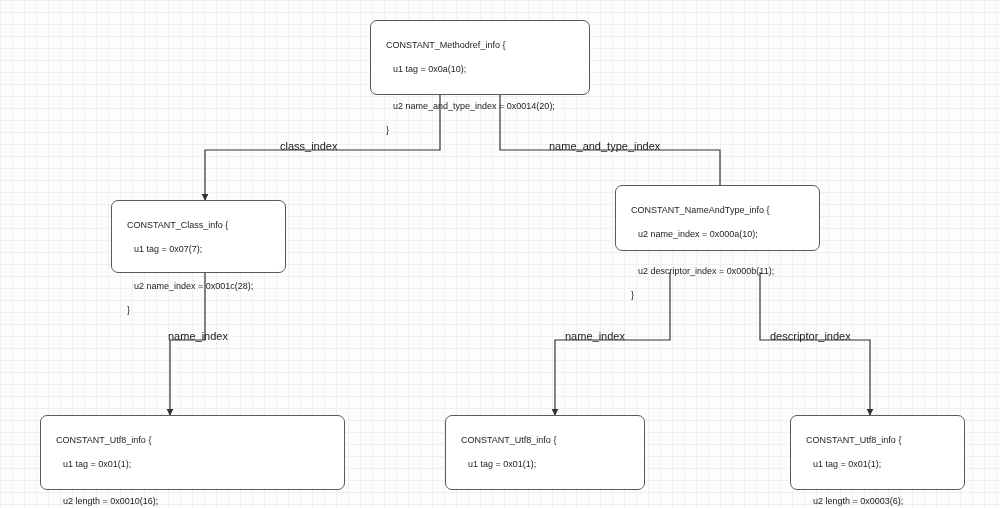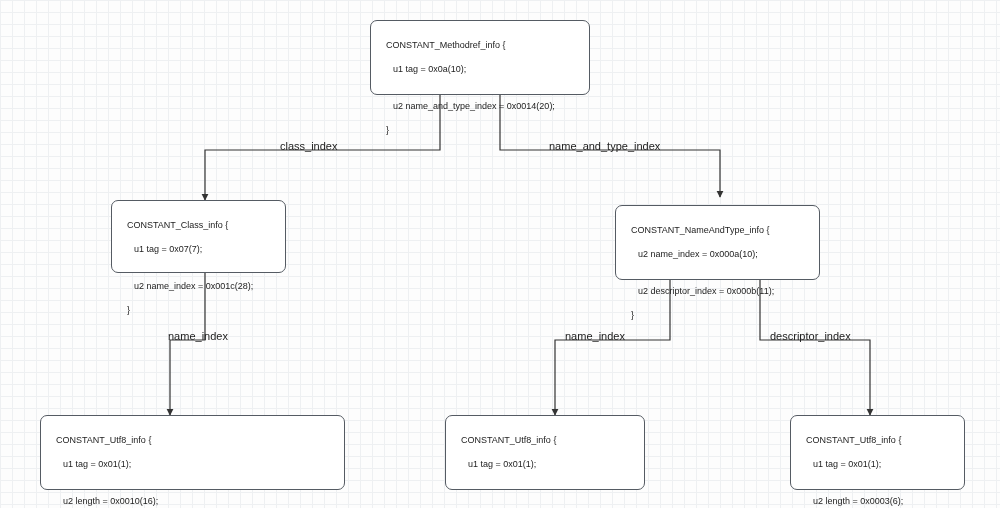--- a/index.html
+++ b/index.html
@@ -82,21 +82,21 @@
   <span>}</span>
 </div>
 
 <div class="node" style="left:111px; top:200px; width:175px; height:73px;">
   <span class="title">CONSTANT_Class_info {</span>
   <span class="indent">u1 tag = 0x07(7);</span>
   <span class="indent">u2 name_index = 0x001c(28);</span>
   <span>}</span>
 </div>
 
-<div class="node" style="left:615px; top:205px; width:205px; height:75px;">
+<div class="node" style="left:615px; top:185px; width:205px; height:66px;">
   <span class="title">CONSTANT_NameAndType_info {</span>
   <span class="indent">u2 name_index = 0x000a(10);</span>
   <span class="indent">u2 descriptor_index = 0x000b(11);</span>
   <span>}</span>
 </div>
 
 <div class="node" style="left:40px; top:415px; width:305px; height:75px;">
   <span class="title">CONSTANT_Utf8_info {</span>
   <span class="indent">u1 tag = 0x01(1);</span>
   <span class="indent">u2 length = 0x0010(16);</span>

